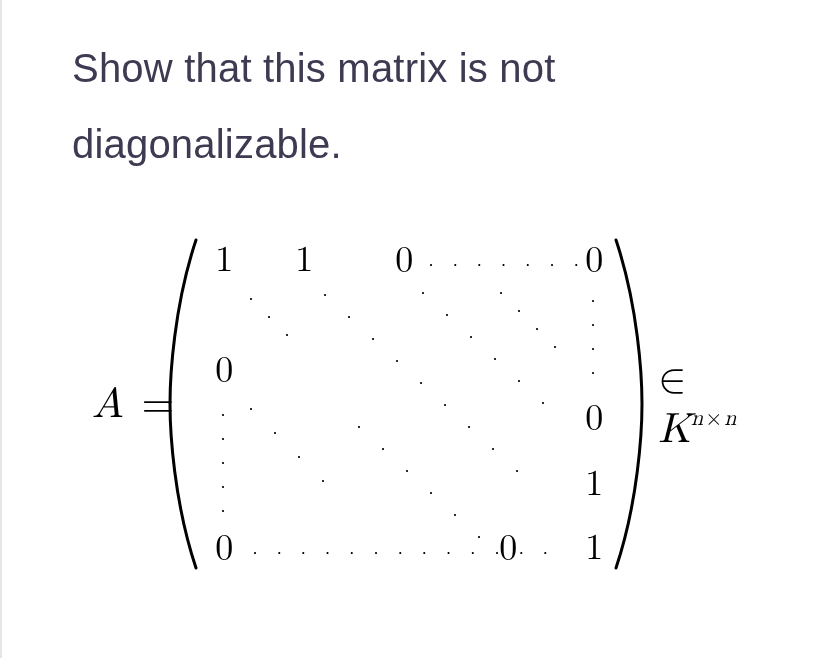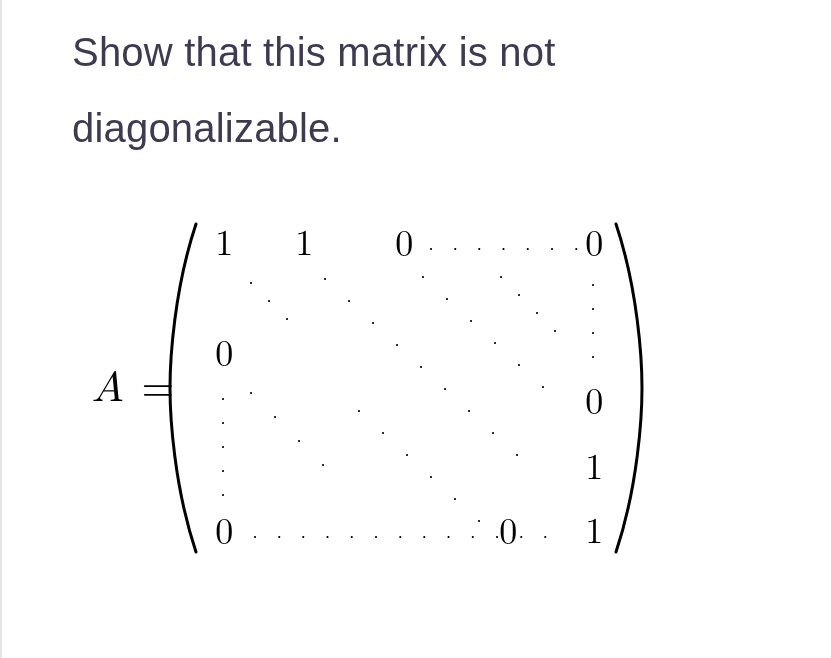--- a/index.html
+++ b/index.html
@@ -8,21 +8,21 @@
     width: 831px;
     height: 658px;
     background: #ffffff;
     font-family: "Helvetica Neue", Arial, sans-serif;
     overflow: hidden;
   }
   .page {
     box-sizing: border-box;
     width: 752px;
     height: 658px;
-    padding: 14px 40px 30px 70px;
+    padding: 30px 40px 30px 70px;
     position: relative;
     border-left: 2px solid #e5e5e5;
   }
   .problem-text {
     color: #3d3a52;
     font-size: 40px;
     line-height: 1.9;
     font-weight: 400;
     letter-spacing: 0.2px;
   }
@@ -175,14 +175,18 @@
 
         <span class="dots" style="left:160px; top:174px;">·</span>
         <span class="dots" style="left:184px; top:196px;">·</span>
         <span class="dots" style="left:208px; top:218px;">·</span>
         <span class="dots" style="left:232px; top:240px;">·</span>
         <span class="dots" style="left:256px; top:262px;">·</span>
         <span class="dots" style="left:280px; top:284px;">·</span>
       </div>
     </span>
 
+    <span class="rhs">
+      <span class="elem">∈</span>
+      <span class="ital">K</span><sup><span>n</span><span class="times">×</span><span>n</span></sup>
+    </span>
   </div>
 </div>
 
 </body></html>

